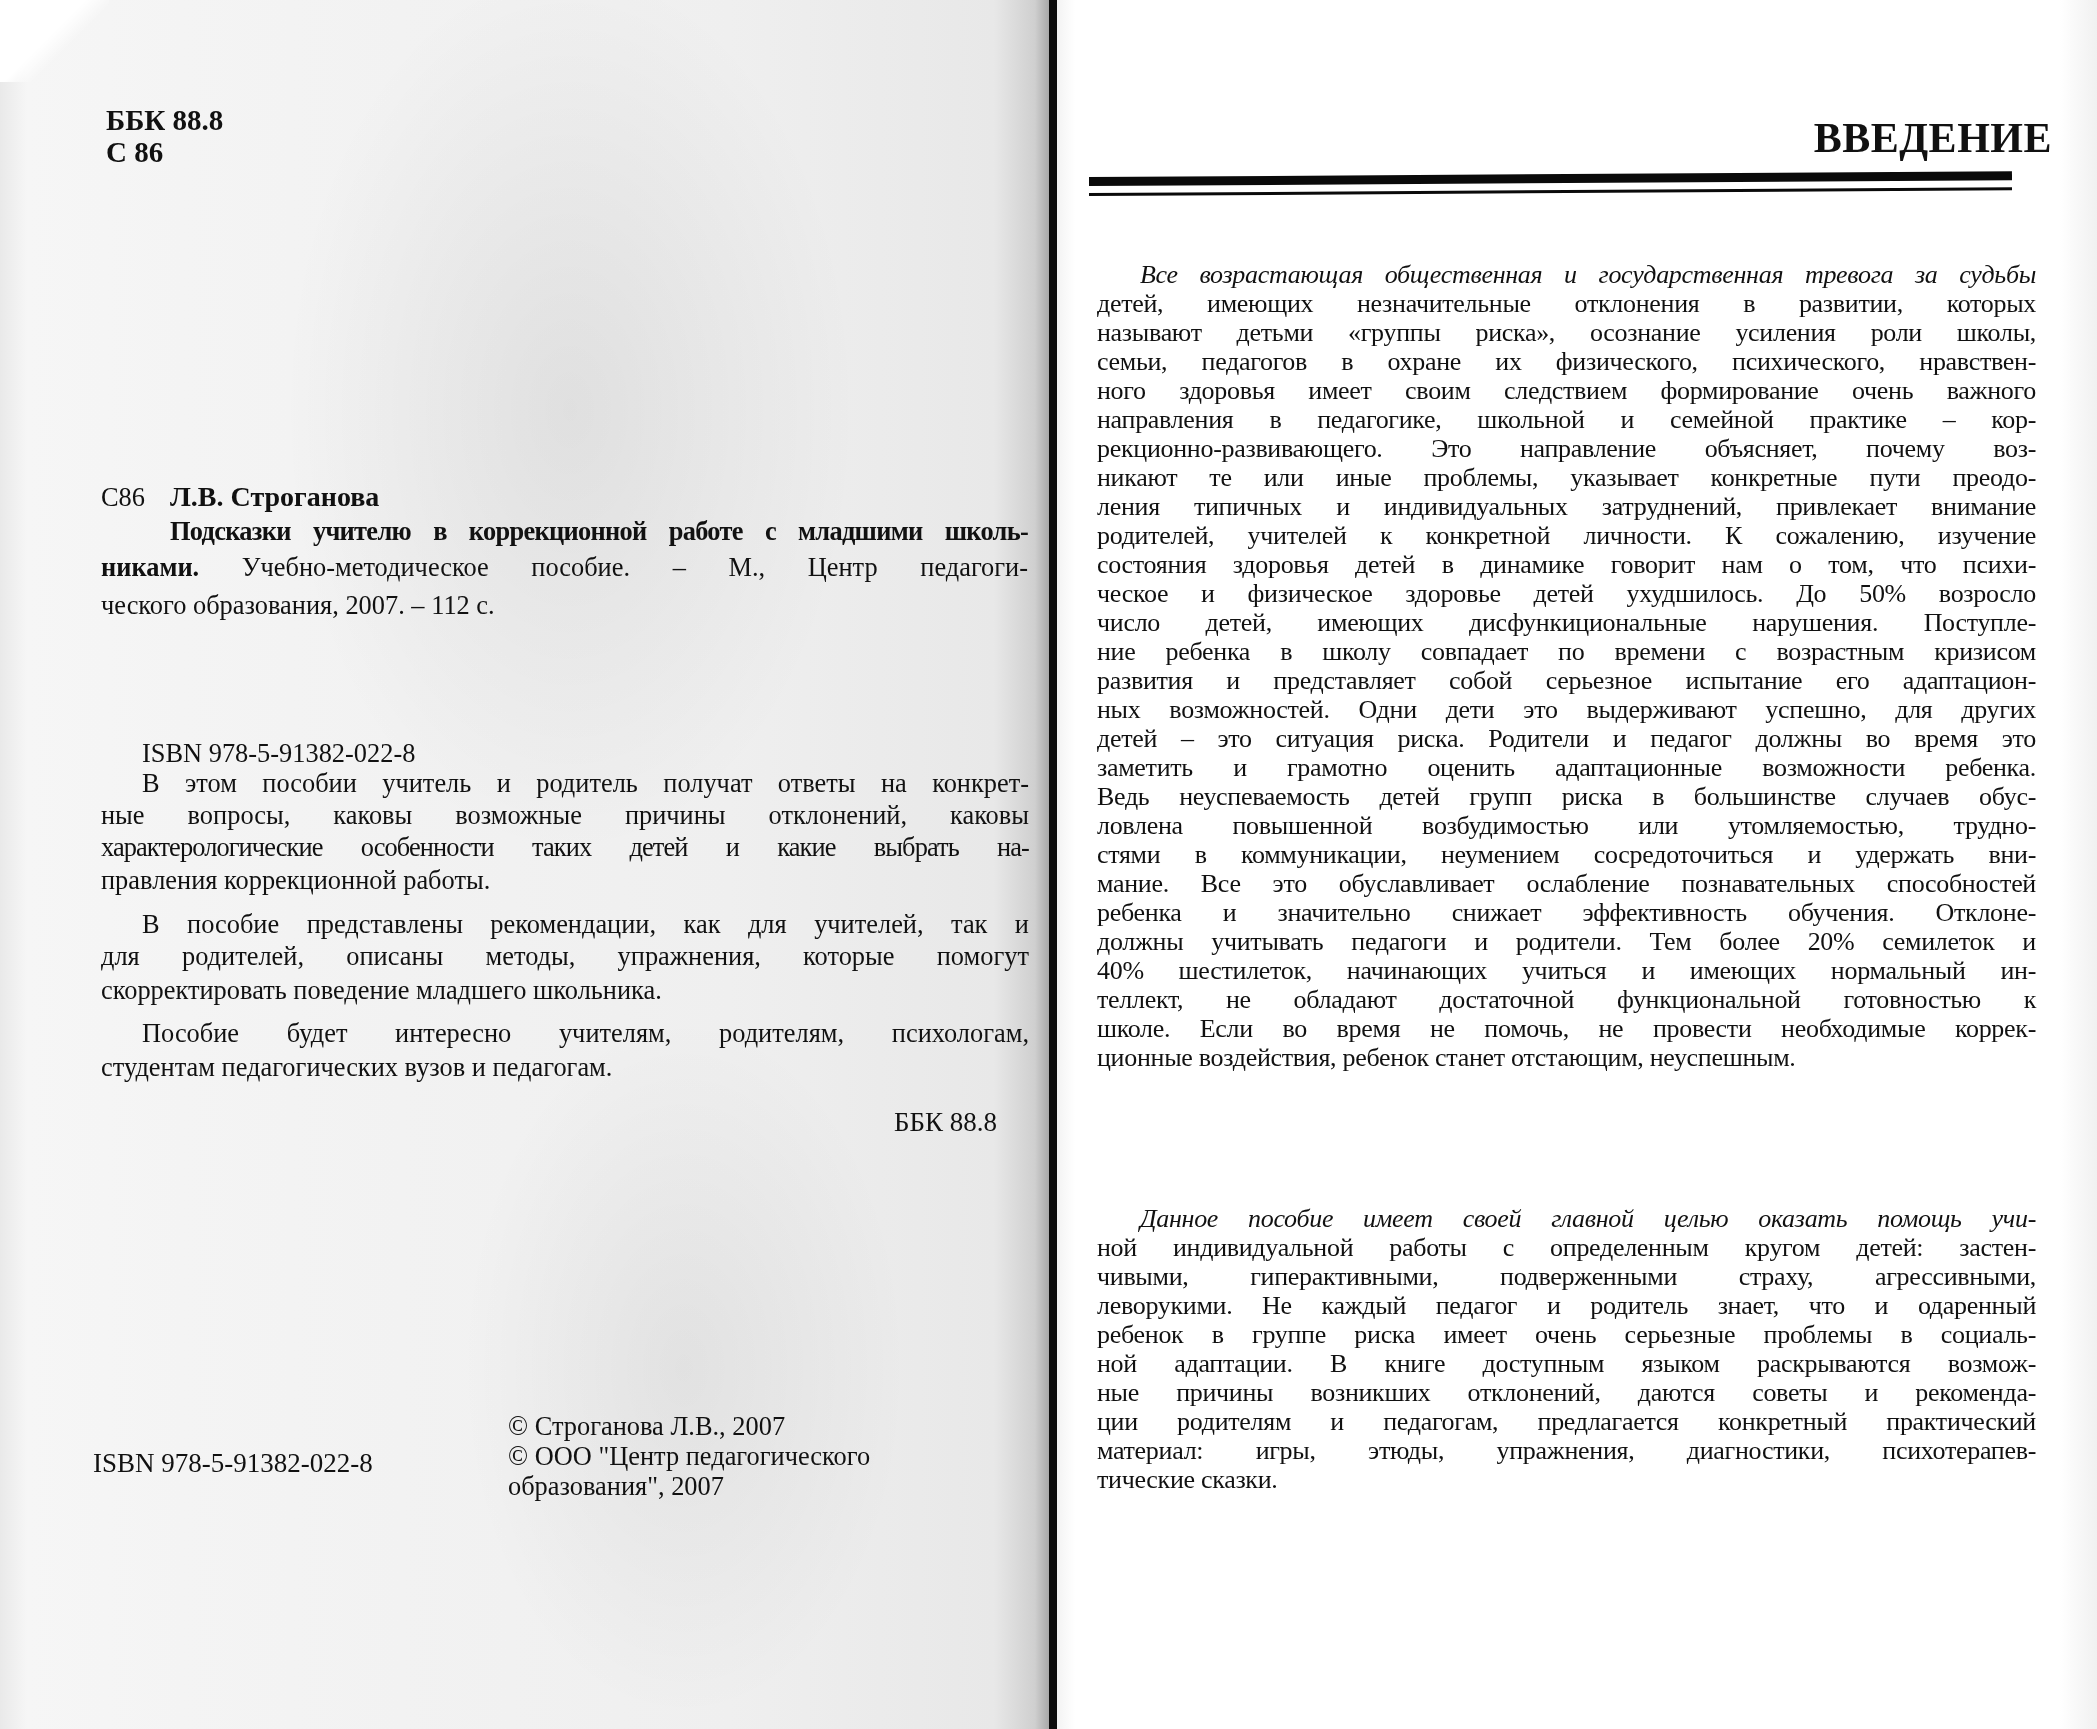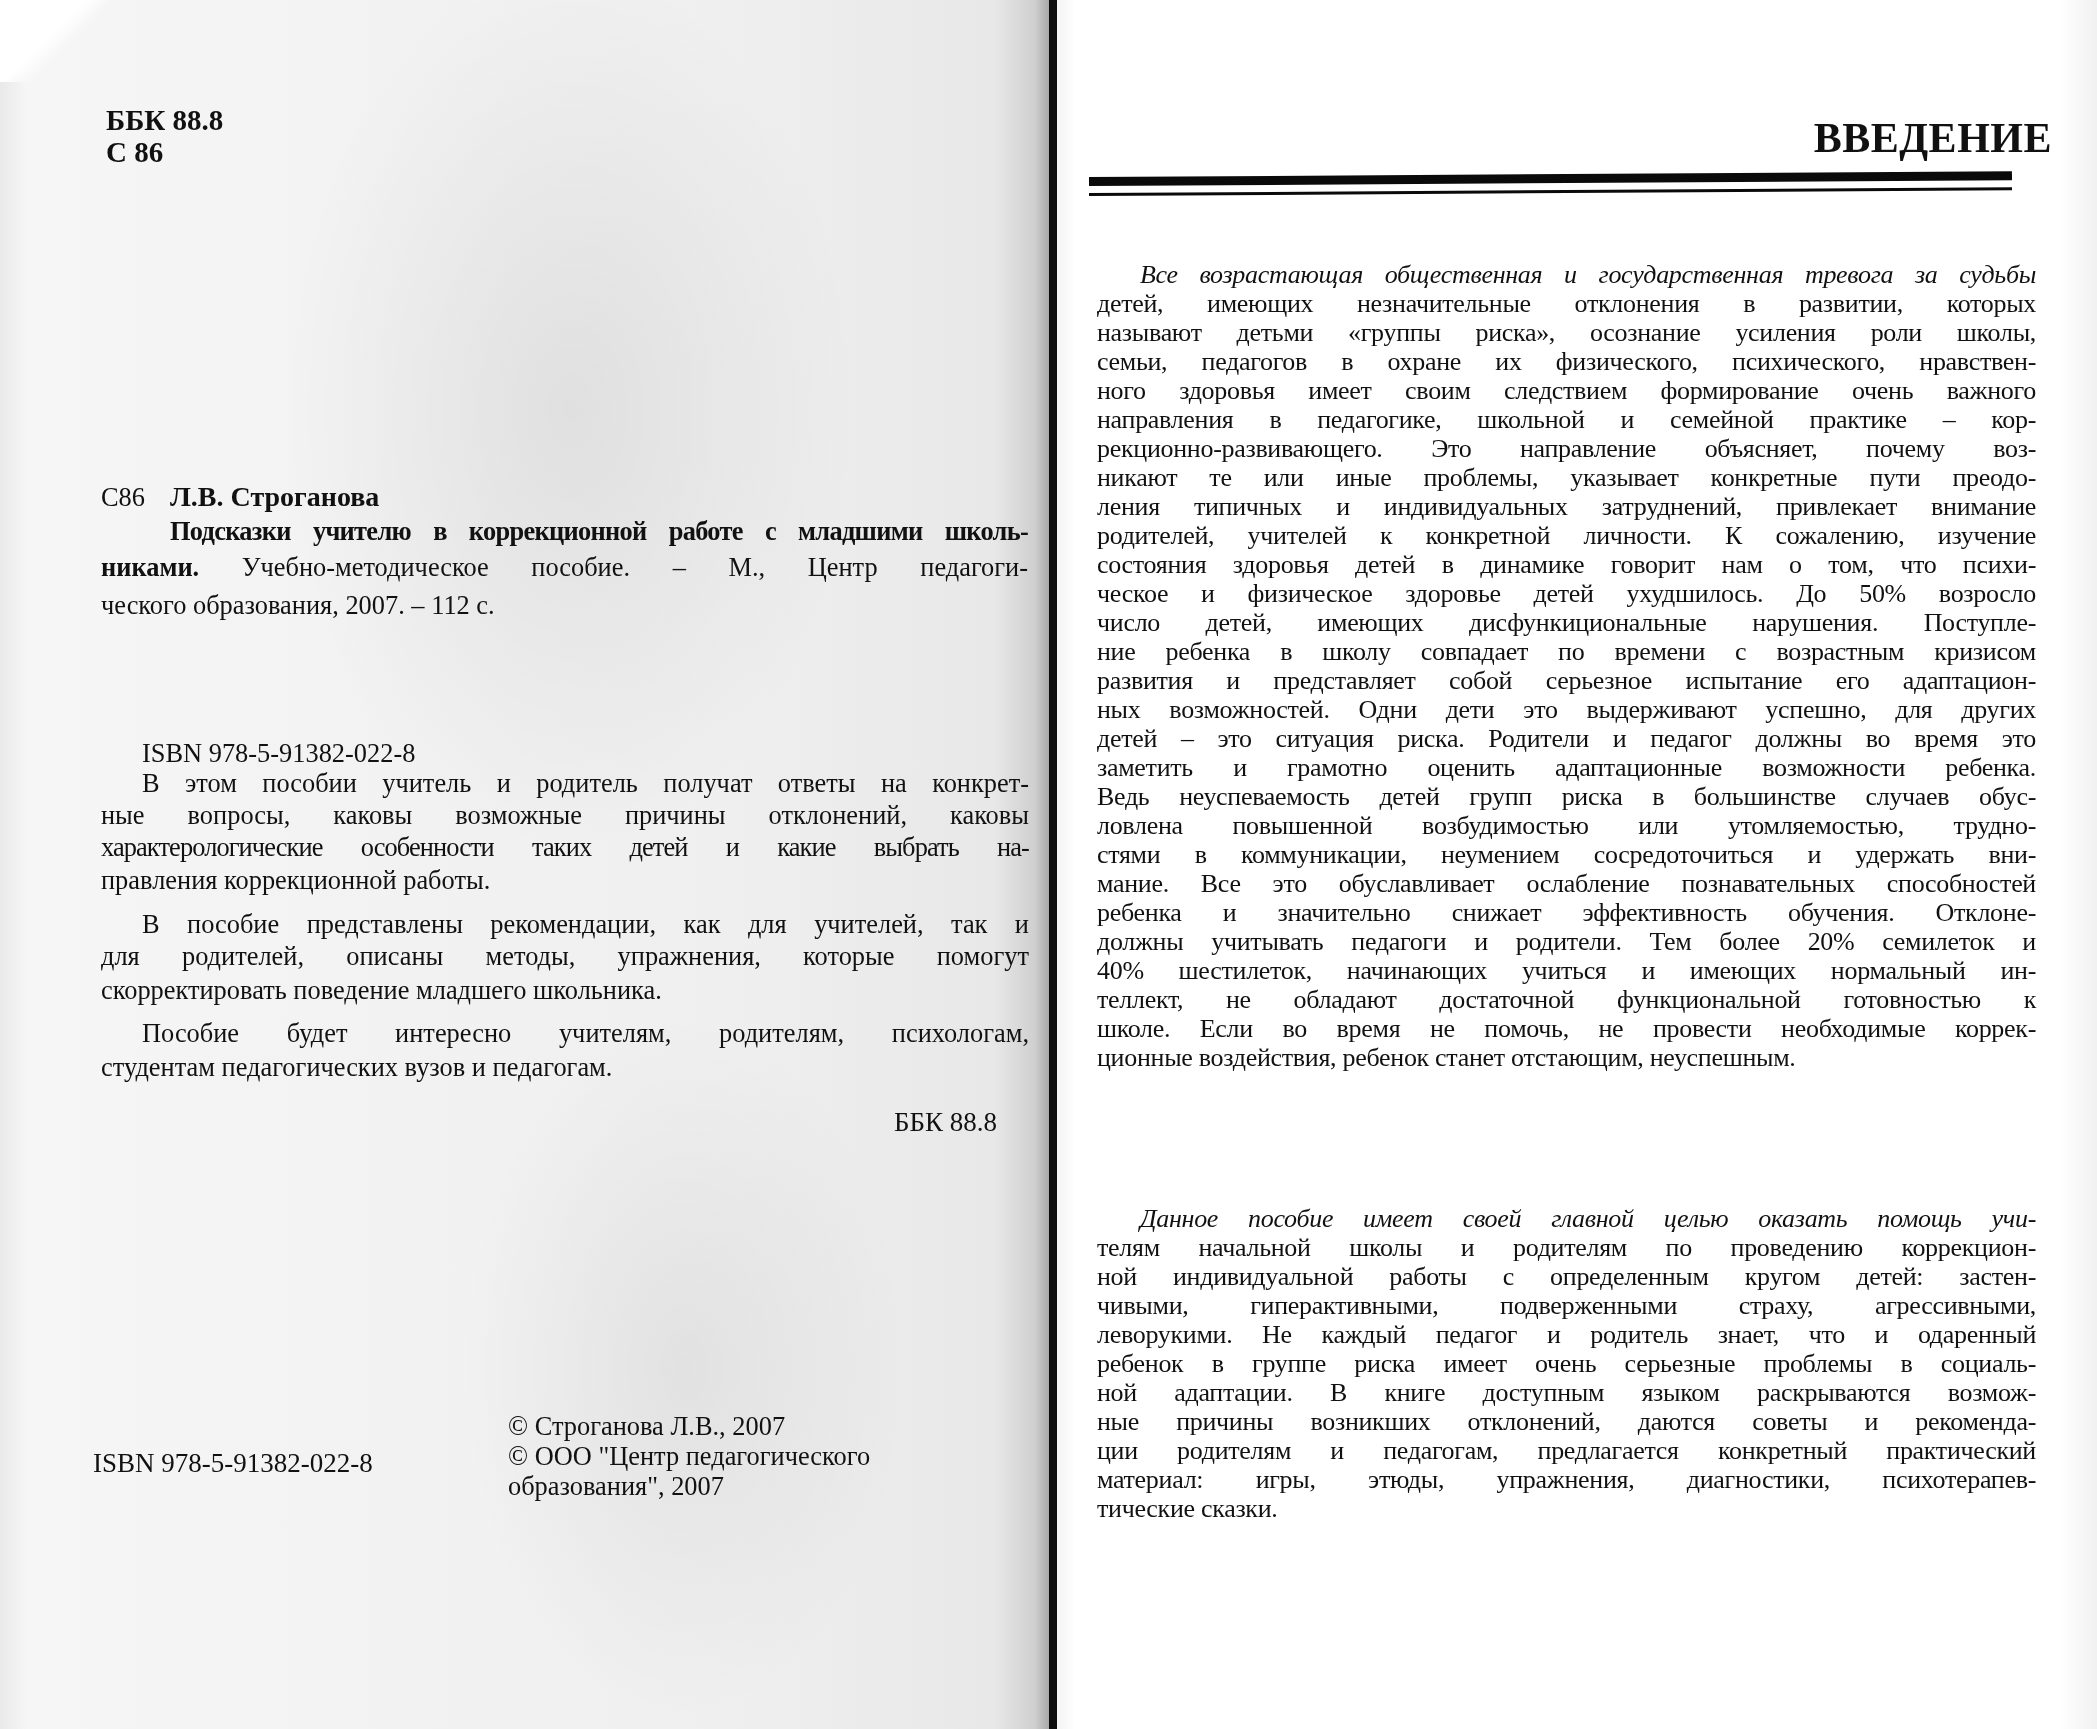--- a/index.html
+++ b/index.html
@@ -131,21 +131,20 @@
     <span class="rl">мание. Все это обуславливает ослабление познавательных способностей</span>
     <span class="rl">ребенка и значительно снижает эффективность обучения. Отклоне-</span>
     <span class="rl">должны учитывать педагоги и родители. Тем более 20% семилеток и</span>
     <span class="rl">40% шестилеток, начинающих учиться и имеющих нормальный ин-</span>
     <span class="rl">теллект, не обладают достаточной функциональной готовностью к</span>
     <span class="rl">школе. Если во время не помочь, не провести необходимые коррек-</span>
     <span class="rl last">ционные воздействия, ребенок станет отстающим, неуспешным.</span>
   </div>
 <div class="rp" id="para2" style="top:1204px;">
     <span class="rl indent">Данное пособие имеет своей главной целью оказать помощь учи-</span>
-    <span class="rl">телям начальной школы и родителям по проведению коррекцион-</span>
     <span class="rl">ной индивидуальной работы с определенным кругом детей: застен-</span>
     <span class="rl">чивыми, гиперактивными, подверженными страху, агрессивными,</span>
     <span class="rl">леворукими. Не каждый педагог и родитель знает, что и одаренный</span>
     <span class="rl">ребенок в группе риска имеет очень серьезные проблемы в социаль-</span>
     <span class="rl">ной адаптации. В книге доступным языком раскрываются возмож-</span>
     <span class="rl">ные причины возникших отклонений, даются советы и рекоменда-</span>
     <span class="rl">ции родителям и педагогам, предлагается конкретный практический</span>
     <span class="rl">материал: игры, этюды, упражнения, диагностики, психотерапев-</span>
     <span class="rl last">тические сказки.</span>
   </div>

